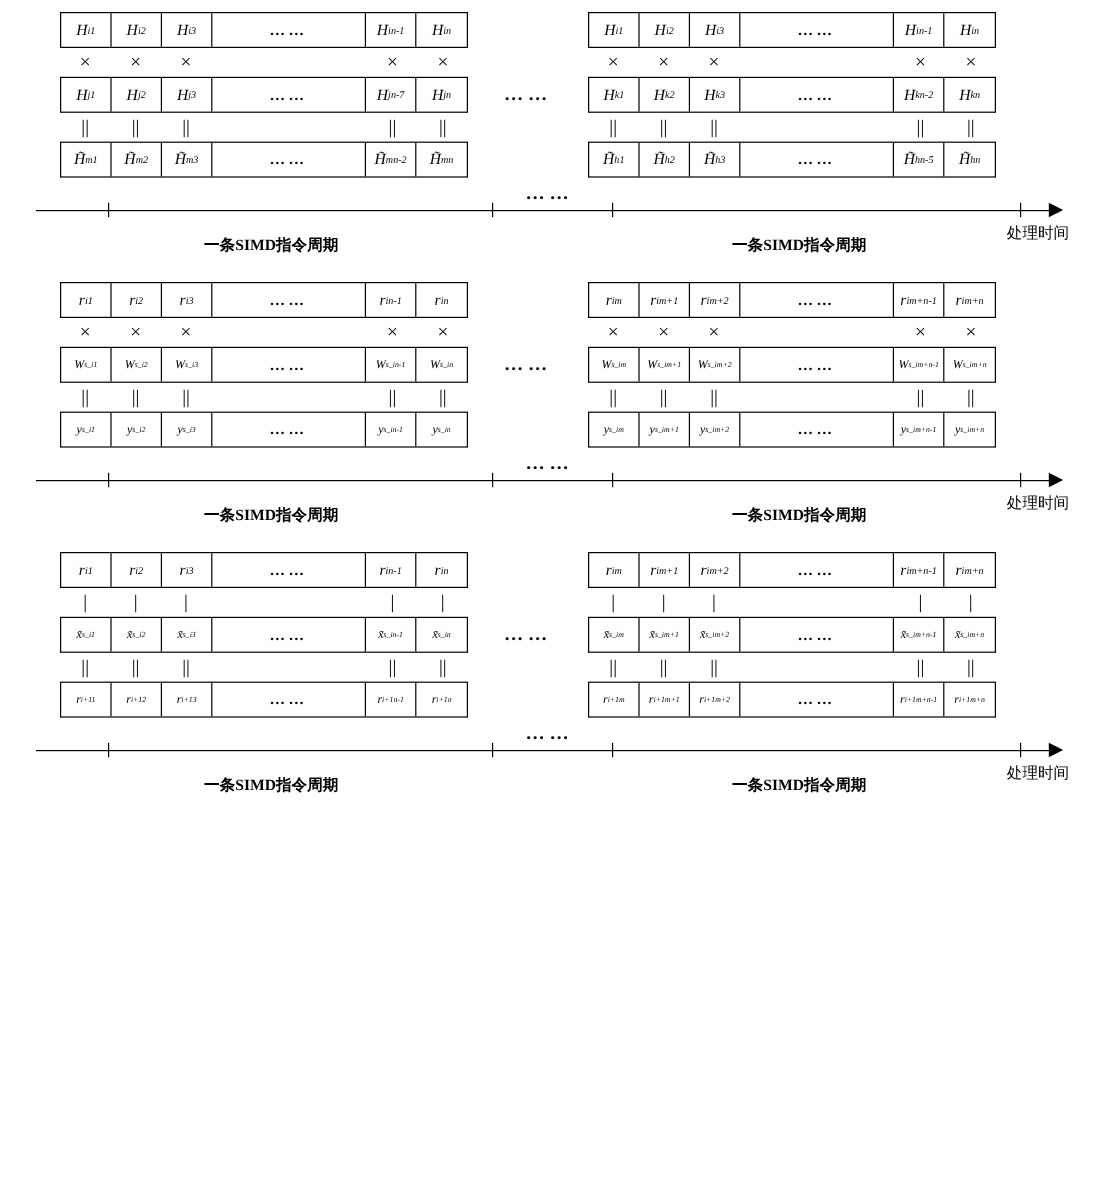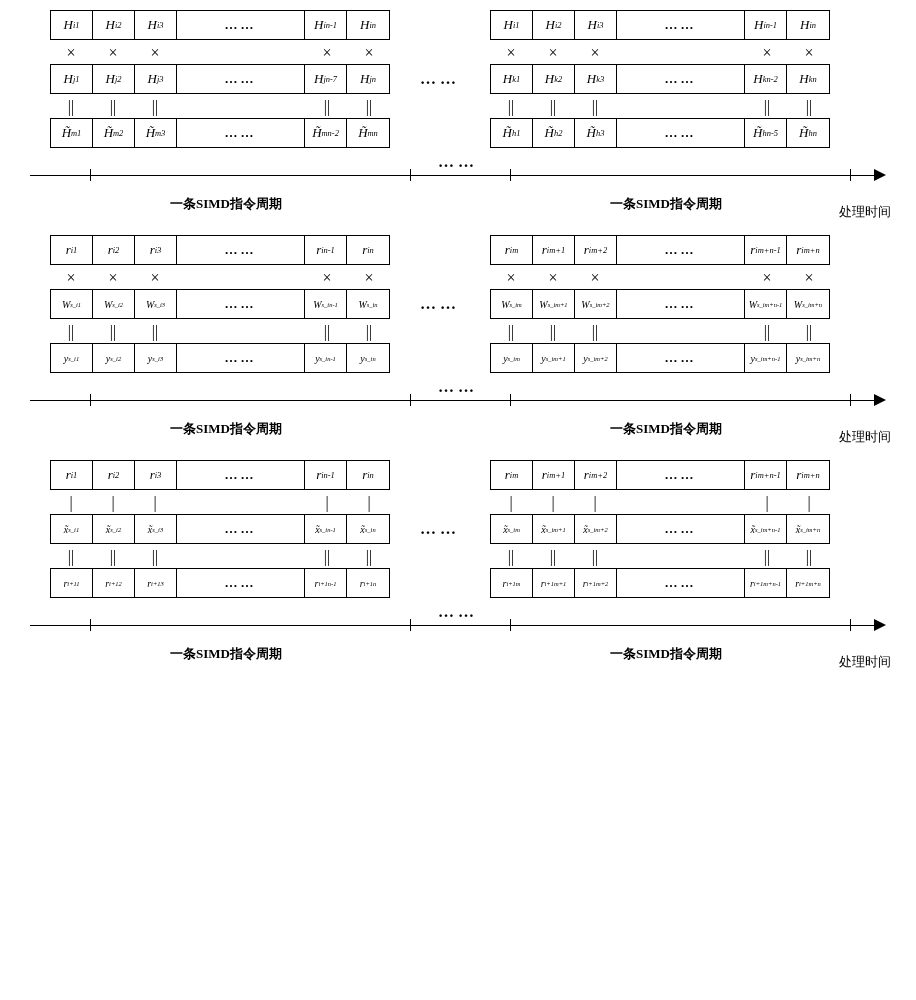--- a/index.html
+++ b/index.html
@@ -110,21 +110,21 @@
   }
   .timeline-label {
     position: absolute;
     top: 30px;
     font-size: 13px;
     font-weight: bold;
   }
   .timeline-endlabel {
     position: absolute;
     right: -5px;
-    top: 38px;
+    top: 20px;
     font-size: 13px;
     font-family: Liberation Serif, serif;
   }
   sub { font-size: 0.65em; font-style: italic; }
 </style>
 </head>
 <body>
 
 <div id="root">
     <div class="section">

